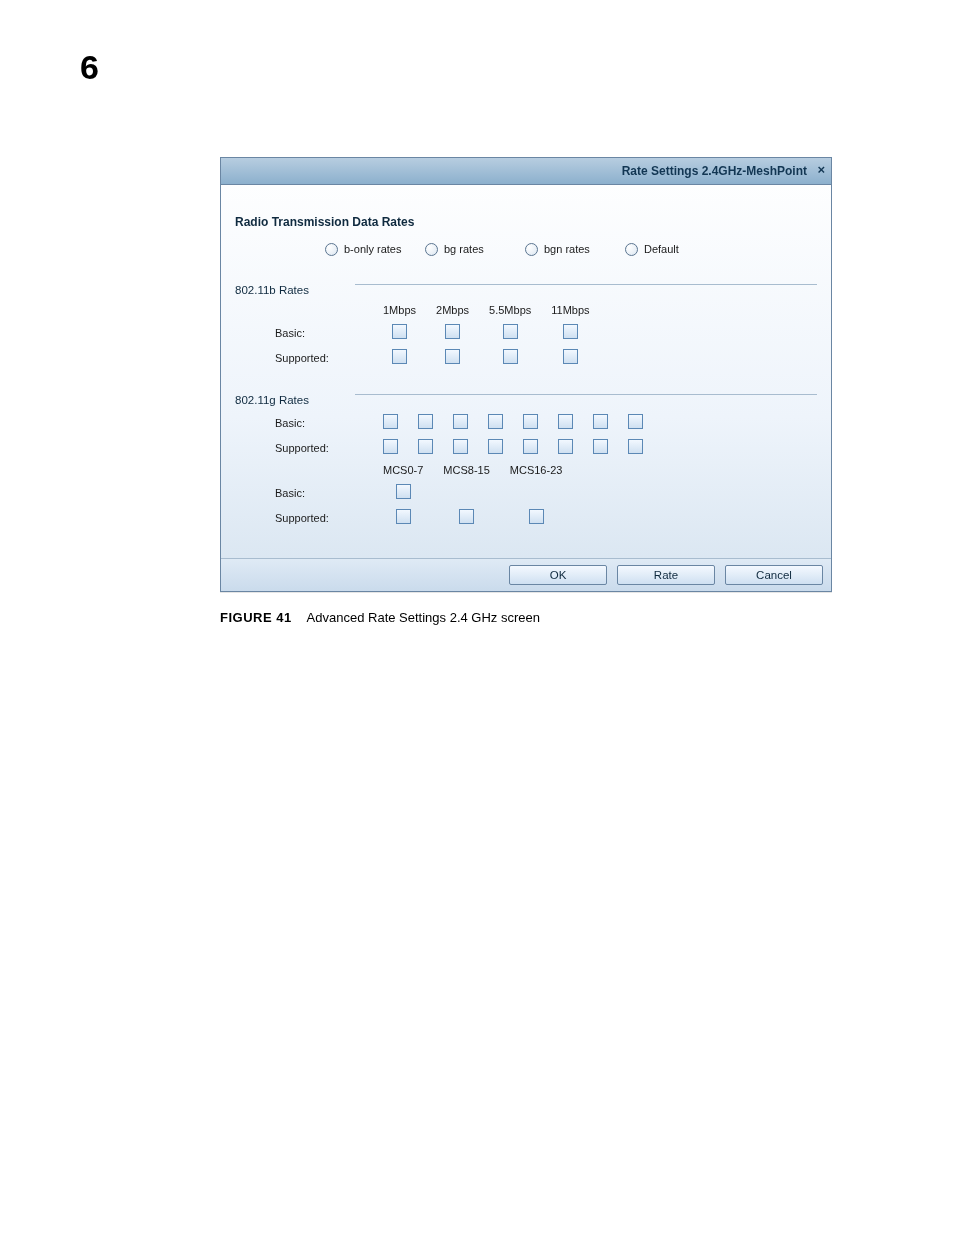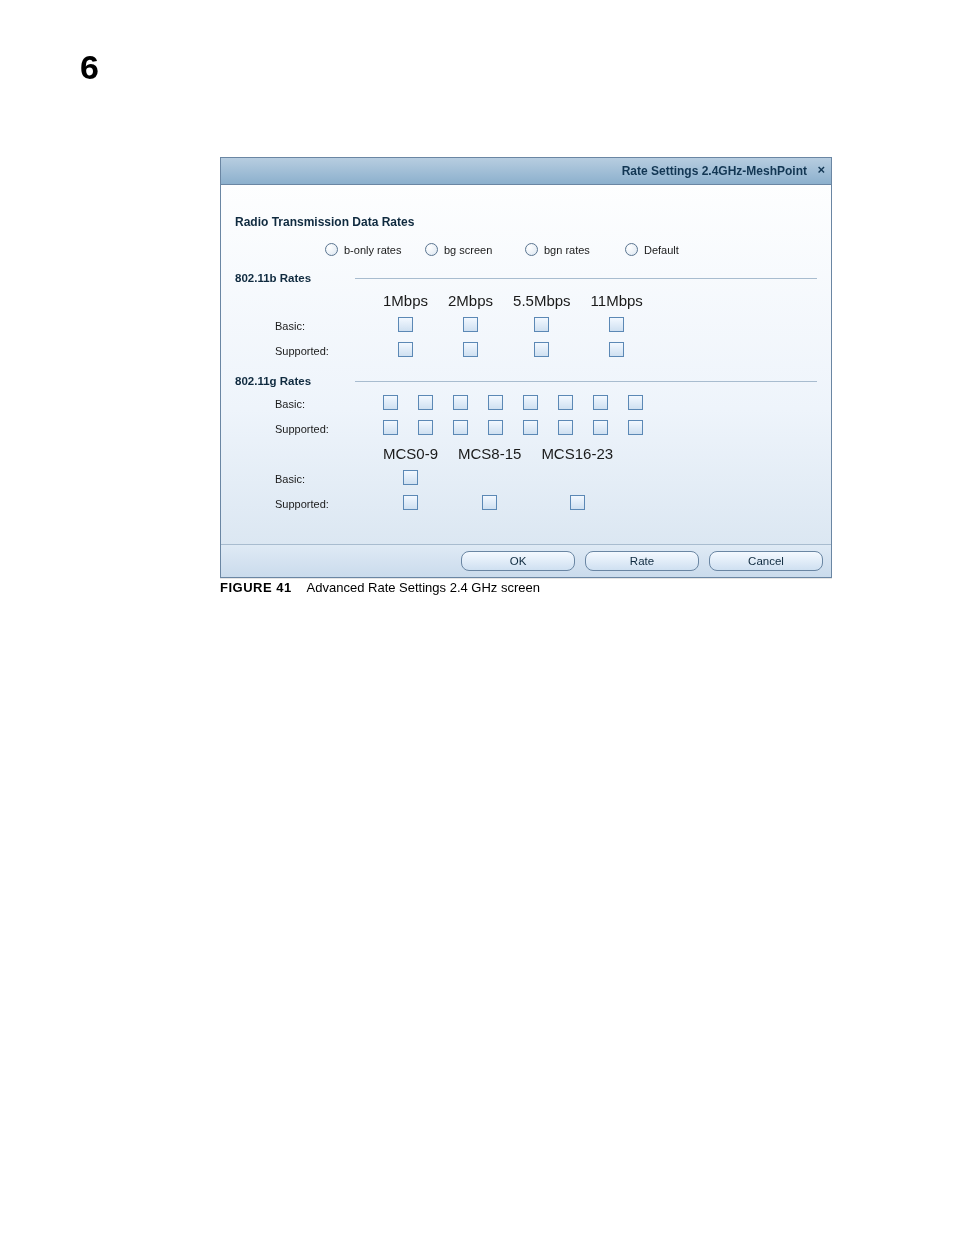--- a/index.html
+++ b/index.html
@@ -63,39 +63,40 @@
   .legend-row {
     display: flex;
     align-items: center;
     font-size: 11.5px;
     color: #0f2a3f;
     margin-bottom: 4px;
     margin-top: 12px;
   }
   .legend-row .legend-label {
     width: 120px;
-    font-weight: bold;
+    font-weight: normal;
+    margin-top: 12px;
   }
   .legend-row .legend-line {
     flex: 1;
     height: 1px;
     background: #a8bccf;
   }
   .radio-rows {
     margin-left: 90px;
     margin-bottom: 8px;
   }
   .radio-row {
     display: flex;
     align-items: center;
     font-size: 11px;
     color: #1a1a1a;
     padding: 4px 0;
   }
-  .radio-cell { width: 100px; display:flex; align-items:center; }
+  .radio-cell { width: 100px; display:flex; align-items:flex-start; }
   .radio-cell.wide { width: 130px; }
   .radio {
     width: 11px; height: 11px;
     border: 1px solid #5b7590;
     border-radius: 50%;
     margin-right: 6px;
     display: inline-flex;
     align-items: center;
     justify-content: center;
     background: radial-gradient(circle at 30% 30%, #fff, #dbe6f1);
@@ -109,21 +110,21 @@
   table.rates {
     border-collapse: collapse;
     font-size: 11px;
     color: #1a1a1a;
     margin-left: 30px;
   }
   table.rates th {
     font-weight: normal;
     padding: 4px 10px;
     text-align: center;
-    font-size: 15px;
+    font-size: 11px;
   }
   table.rates td {
     padding: 4px 10px;
     text-align: center;
     vertical-align: middle;
   }
   table.rates td.rowlabel {
     text-align: left;
     width: 90px;
     padding-right: 8px;
@@ -137,32 +138,32 @@
   .footer-bar {
     border-top: 1px solid #a8bccf;
     background: linear-gradient(#dfeaf5,#cadbec);
     padding: 6px 8px;
     display: flex;
     justify-content: flex-end;
     gap: 10px;
   }
   .btn {
     min-width: 64px;
-    padding: 3px 24px;
+    padding: 3px 16px;
     font-size: 11.5px;
     color: #0f2a3f;
     background: linear-gradient(#f4f9ff,#cfe0f1);
     border: 1px solid #6a86a3;
-    border-radius: 8px;
+    border-radius: 2px;
     text-align: center;
     cursor: pointer;
   }
   .caption {
     font-size: 13px;
-    margin-top: 2px;
+    margin-top: 18px;
     color: #000;
   }
   .caption .figlabel {
     font-weight: 700;
     font-variant: small-caps;
     letter-spacing: 0.5px;
     margin-right: 12px;
   }
 </style>
 </head>
@@ -183,21 +184,21 @@
         <div class="section-heading">Radio Transmission Data Rates</div>
 
         <div class="radio-rows">
           <div class="radio-row">
             <span class="radio-cell">
                 <span class="radio"></span>
                 <span>b-only rates</span>
               </span>
             <span class="radio-cell">
                 <span class="radio"></span>
-                <span>bg screen</span>
+                <span>bg rates</span>
               </span>
             <span class="radio-cell">
                 <span class="radio"></span>
                 <span>bgn rates</span>
               </span>
             <span class="radio-cell">
                 <span class="radio"></span>
                 <span>Default</span>
               </span>
           </div>
@@ -261,21 +262,21 @@
             <td><span class="chk"></span></td>
             <td><span class="chk"></span></td>
           </tr>
         </tbody>
           </table>
 
         <table class="rates" style="margin-bottom:18px;">
           <tbody>
               <tr>
             <th class="rowlabel"></th>
-            <th>MCS0-9</th>
+            <th>MCS0-7</th>
             <th>MCS8-15</th>
             <th>MCS16-23</th>
           </tr>
           <tr>
             <td class="rowlabel">Basic:</td>
             <td><span class="chk"></span></td>
             <td></td>
             <td></td>
           </tr>
           <tr>

